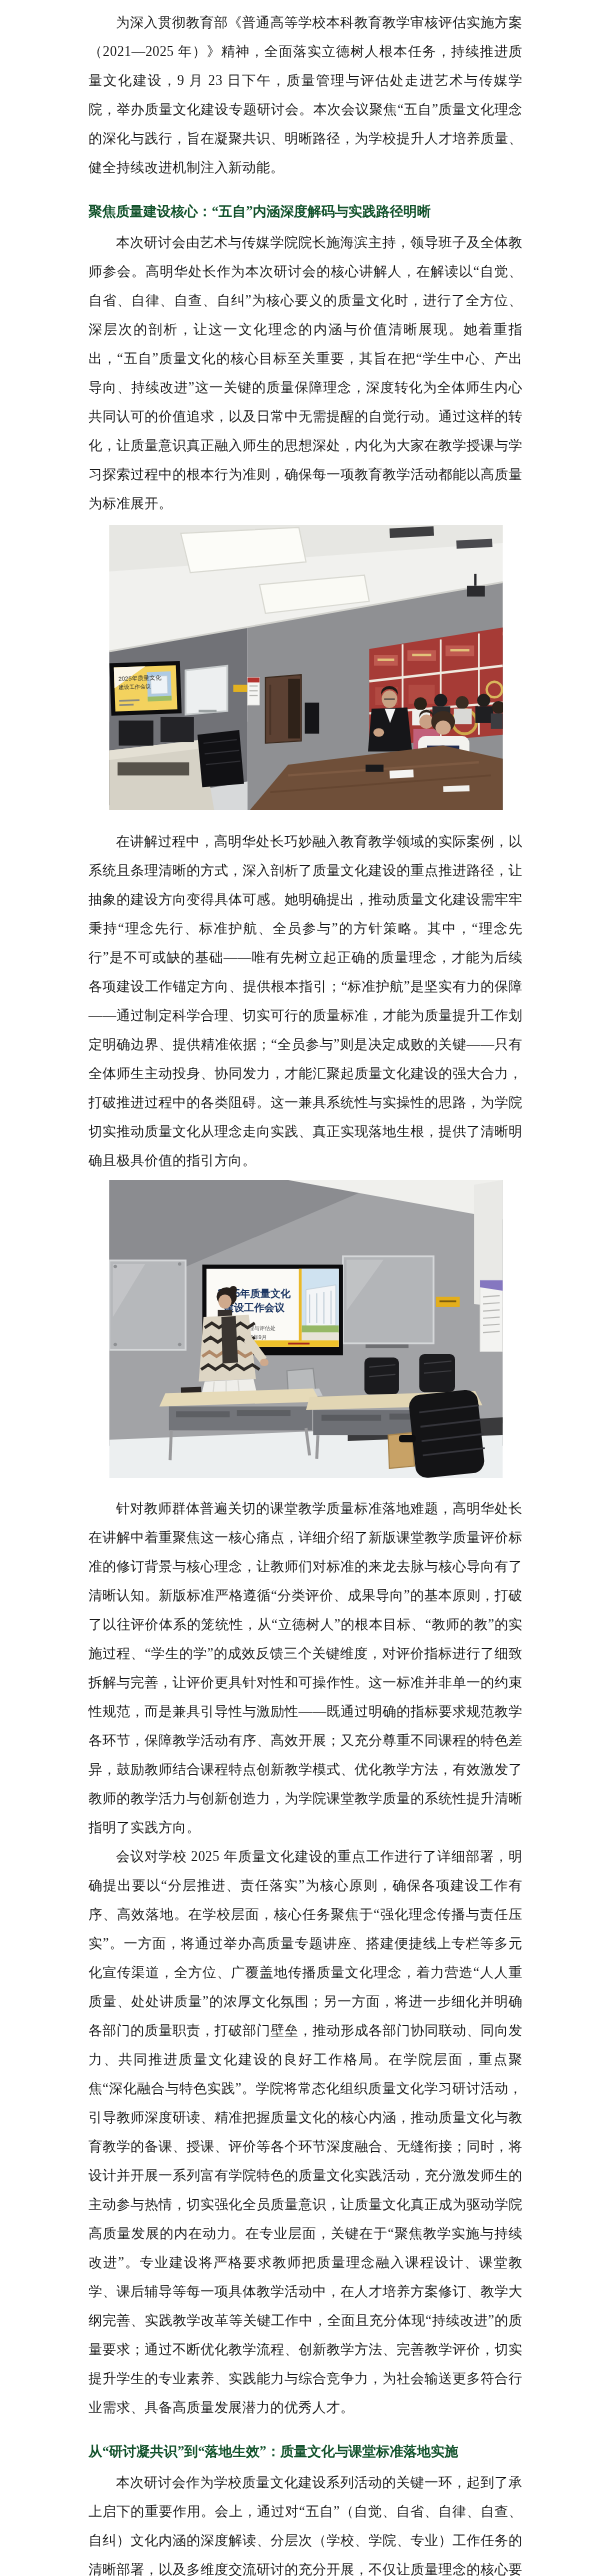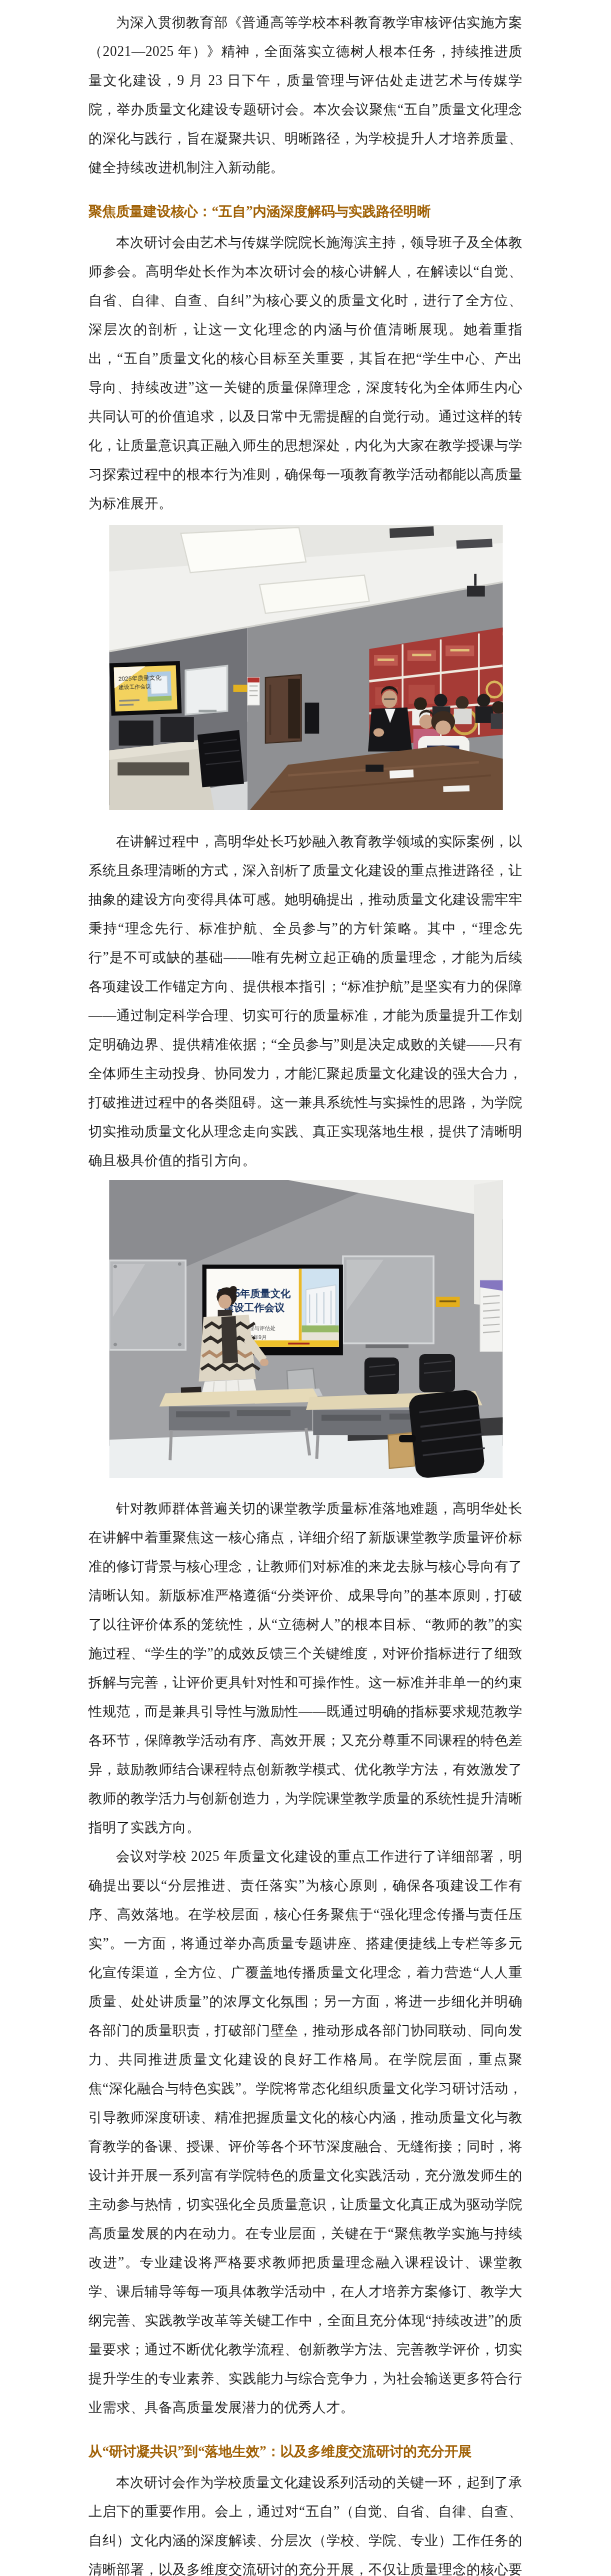--- a/index.html
+++ b/index.html
@@ -21,21 +21,21 @@
     text-indent:2em;
     margin:0;
     letter-spacing:0.3px;
   }
   .heading{
     font-size:13.7px;
     line-height:29px;
     font-weight:bold;
     margin:14.3px 0 2.4px 0;
     text-indent:0;
-    color:#a16207;
+    color:#14532d;
   }
   figure.photo{
     margin:7.2px auto 16.7px auto;
     padding:0;
     display:block;
   }
   figure.photo svg{display:block;}
   .ph1{width:394px;height:285px;}
   .ph2{width:394px;height:298px;}
 </style>
@@ -293,18 +293,18 @@
         <rect x="486" y="428" width="28" height="12" rx="5" fill="#0e0e10"></rect>
       </g>
     </svg>
   </figure>
 
   <p class="para">针对教师群体普遍关切的课堂教学质量标准落地难题，高明华处长在讲解中着重聚焦这一核心痛点，详细介绍了新版课堂教学质量评价标准的修订背景与核心理念，让教师们对标准的来龙去脉与核心导向有了清晰认知。新版标准严格遵循“分类评价、成果导向”的基本原则，打破了以往评价体系的笼统性，从“立德树人”的根本目标、“教师的教”的实施过程、“学生的学”的成效反馈三个关键维度，对评价指标进行了细致拆解与完善，让评价更具针对性和可操作性。这一标准并非单一的约束性规范，而是兼具引导性与激励性——既通过明确的指标要求规范教学各环节，保障教学活动有序、高效开展；又充分尊重不同课程的特色差异，鼓励教师结合课程特点创新教学模式、优化教学方法，有效激发了教师的教学活力与创新创造力，为学院课堂教学质量的系统性提升清晰指明了实践方向。</p>
 
 
   <p class="para">会议对学校 2025 年质量文化建设的重点工作进行了详细部署，明确提出要以“分层推进、责任落实”为核心原则，确保各项建设工作有序、高效落地。在学校层面，核心任务聚焦于“强化理念传播与责任压实”。一方面，将通过举办高质量专题讲座、搭建便捷线上专栏等多元化宣传渠道，全方位、广覆盖地传播质量文化理念，着力营造“人人重质量、处处讲质量”的浓厚文化氛围；另一方面，将进一步细化并明确各部门的质量职责，打破部门壁垒，推动形成各部门协同联动、同向发力、共同推进质量文化建设的良好工作格局。在学院层面，重点聚焦“深化融合与特色实践”。学院将常态化组织质量文化学习研讨活动，引导教师深度研读、精准把握质量文化的核心内涵，推动质量文化与教育教学的备课、授课、评价等各个环节深度融合、无缝衔接；同时，将设计并开展一系列富有学院特色的质量文化实践活动，充分激发师生的主动参与热情，切实强化全员质量意识，让质量文化真正成为驱动学院高质量发展的内在动力。在专业层面，关键在于“聚焦教学实施与持续改进”。专业建设将严格要求教师把质量理念融入课程设计、课堂教学、课后辅导等每一项具体教学活动中，在人才培养方案修订、教学大纲完善、实践教学改革等关键工作中，全面且充分体现“持续改进”的质量要求；通过不断优化教学流程、创新教学方法、完善教学评价，切实提升学生的专业素养、实践能力与综合竞争力，为社会输送更多符合行业需求、具备高质量发展潜力的优秀人才。</p>
 
-  <h2 class="heading">从“研讨凝共识”到“落地生效”：以及多维度交流研讨的充分开展</h2>
+  <h2 class="heading">从“研讨凝共识”到“落地生效”：质量文化与课堂标准落地实施</h2>
 
   <p class="para">本次研讨会作为学校质量文化建设系列活动的关键一环，起到了承上启下的重要作用。会上，通过对“五自”（自觉、自省、自律、自查、自纠）文化内涵的深度解读、分层次（学校、学院、专业）工作任务的清晰部署，以及多维度交流研讨的充分开展，不仅让质量理念的核心要义更加深入人心，更有效推动了学院层面对质量建设的深度理解与主动行动自觉，为后续质量文化建设的落地实施奠定了坚实基础。相信在学校统筹引领、学院积极推进、全体师生共同参与的合力之下，必将构建起全校协同联动、注重持续改进的高质量育人生态，为学校内涵式、高质量发展注入强劲动力，提供坚实保障。</p>
 
 </article>
 
 
 </body></html>

